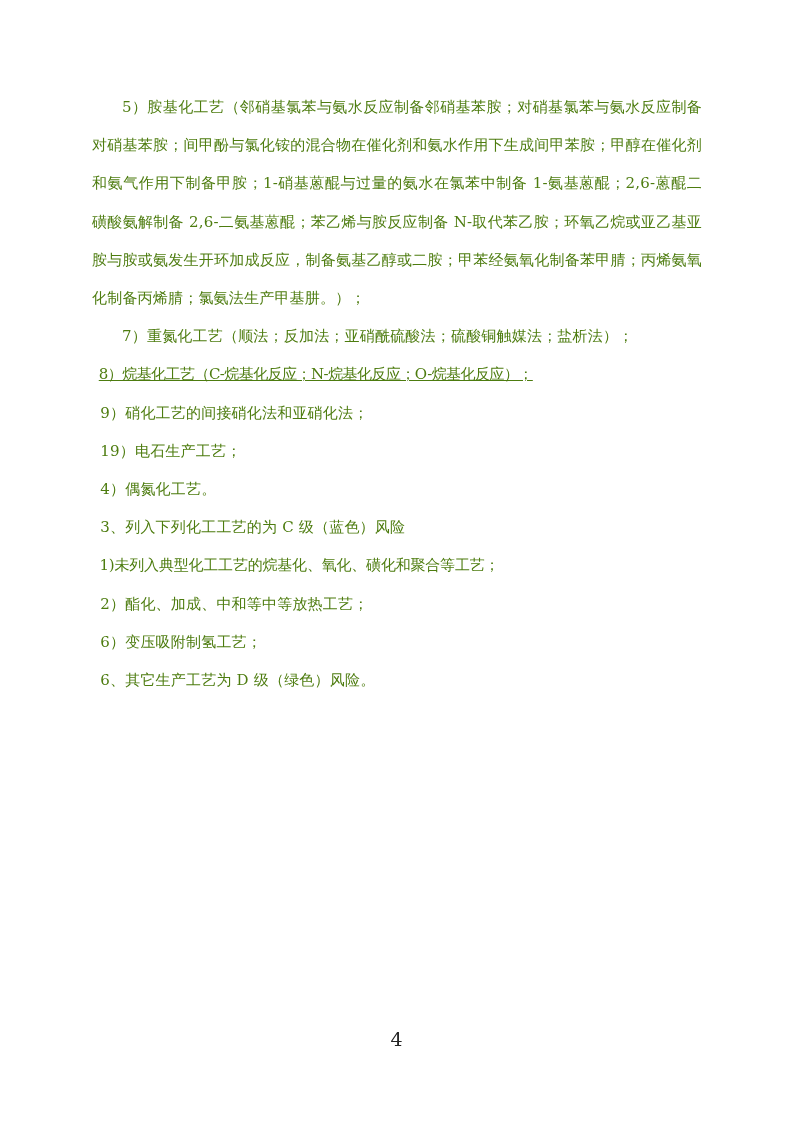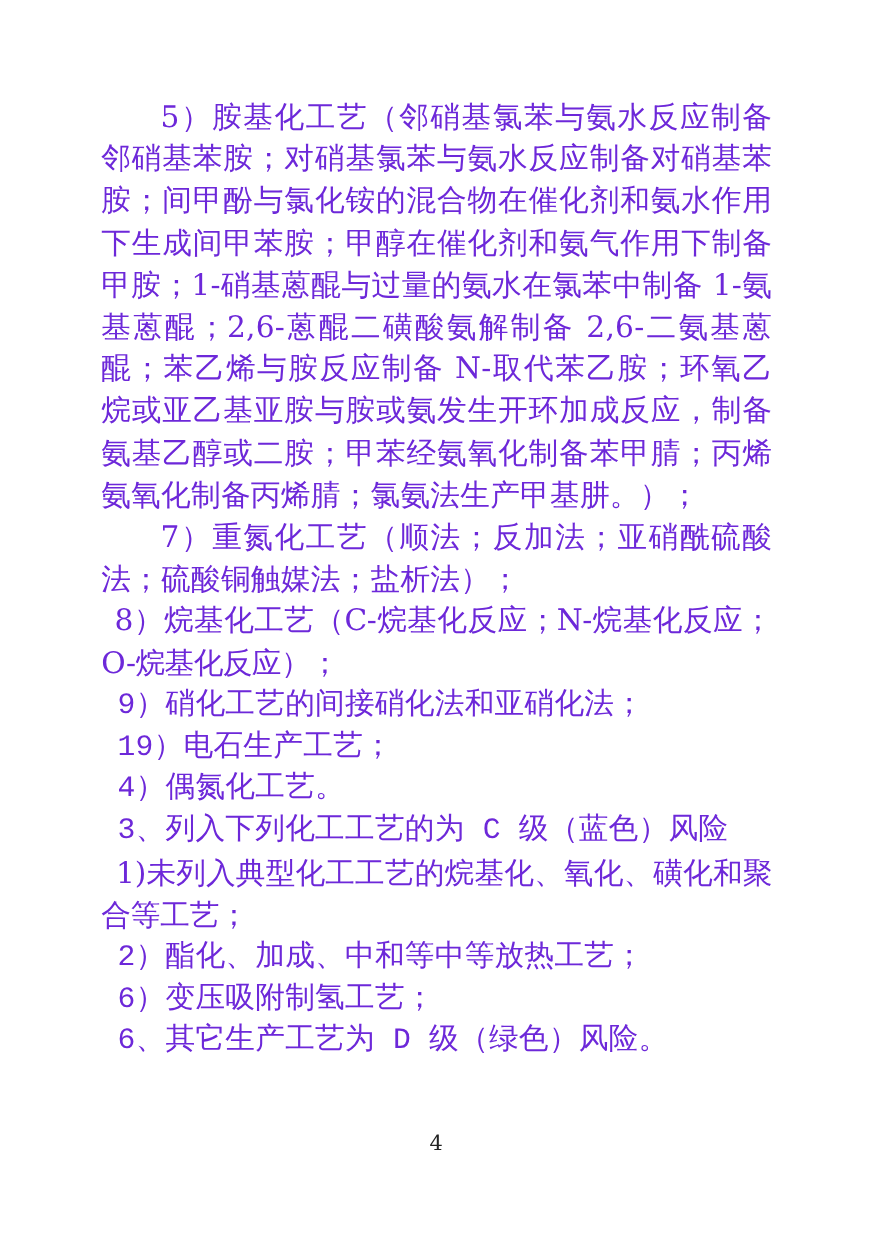--- a/index.html
+++ b/index.html
@@ -21,42 +21,42 @@
     box-sizing: border-box;
     overflow: hidden;
   }
   .content {
     position: absolute;
     left: 92px;
     top: 88px;
     width: 610px;
   }
   .para {
-    font-size: 27px;
+    font-size: 15px;
     line-height: 38.2px;
     text-align: justify;
     text-justify: inter-ideograph;
     letter-spacing: 0.2px;
     margin: 0;
-    color: #6d28d9;
+    color: #4d7c0f;
     word-break: break-all;
   }
   
   .indent2 {
     text-indent: 2em;
   }
   
   .indent-sm {
     text-indent: 0.55em;
-    font-family: Liberation Mono, monospace;
   }
   
   .tight {
     letter-spacing: -0.55px;
     text-indent: 0.45em;
+    text-decoration: underline;
   }
   .tight-1 {
     letter-spacing: -0.2px;
     text-indent: 0.5em;
   }
   .page-number {
     position: absolute;
     left: 0;
     right: 0;
     top: 1028px;

